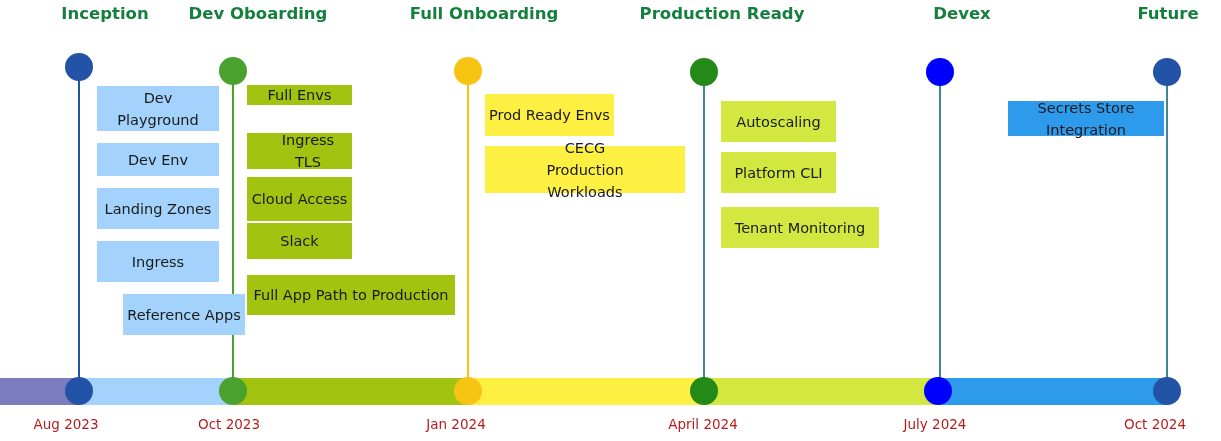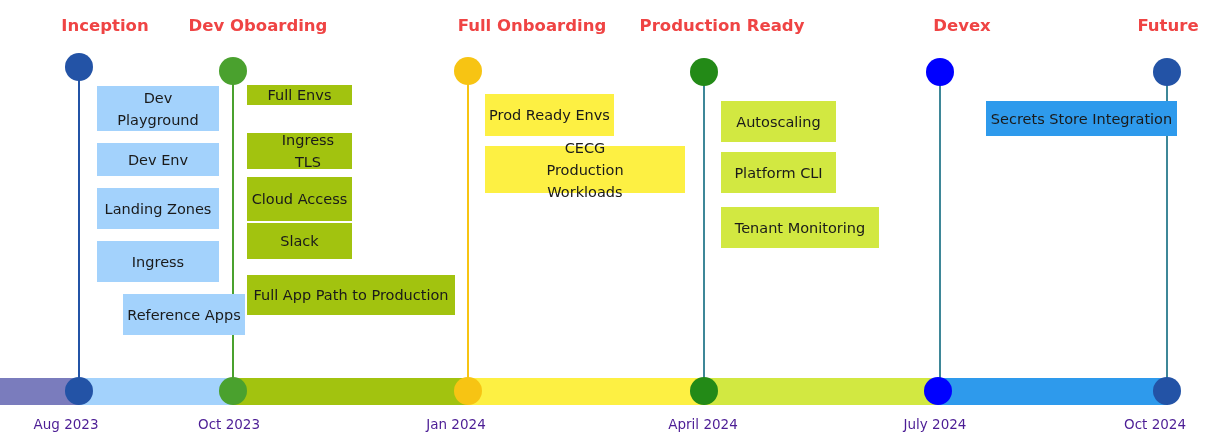--- a/index.html
+++ b/index.html
@@ -1,30 +1,30 @@
 <!DOCTYPE html>
 <html><head>
 <meta charset="utf-8">
 <style>
   html, body { margin:0; padding:0; background:#ffffff; }
   body { width:1221px; height:441px; position:relative; overflow:hidden; font-family:"Liberation Sans", sans-serif; }
-  .phase-title { position:absolute; top:16px; font-weight:bold; font-size:18px; color:#ef4444; white-space:nowrap; transform:translateX(-50%); font-family:"DejaVu Sans", sans-serif; font-size:16.5px; }
+  .phase-title { position:absolute; top:4px; font-weight:bold; font-size:18px; color:#15803d; white-space:nowrap; transform:translateX(-50%); font-family:"DejaVu Sans", sans-serif; font-size:16.5px; }
   .pin-dot { position:absolute; width:28px; height:28px; border-radius:50%; transform:translate(-50%,-50%); }
   .pin-line { position:absolute; width:2px; transform:translateX(-50%); }
   .bar-seg { position:absolute; top:378px; height:27px; }
   .bar-dot { position:absolute; top:391px; width:28px; height:28px; border-radius:50%; transform:translate(-50%,-50%); }
-  .date-label { position:absolute; top:416px; font-size:14px; color:#4c1d95; transform:translateX(-50%); white-space:nowrap; font-family:"DejaVu Sans", sans-serif; font-size:13.5px; }
+  .date-label { position:absolute; top:416px; font-size:14px; color:#b91c1c; transform:translateX(-50%); white-space:nowrap; font-family:"DejaVu Sans", sans-serif; font-size:13.5px; }
   .box { position:absolute; display:flex; align-items:center; justify-content:center; text-align:center; font-size:15.5px; color:#1a1a1a; line-height:22px; box-sizing:border-box; padding:0 4px; font-family:"DejaVu Sans", sans-serif; font-size:14.5px; }
 </style>
 </head>
 <body>
 
 <div class="phase-title" style="left:105px;">Inception</div>
 <div class="phase-title" style="left:258px;">Dev Oboarding</div>
-<div class="phase-title" style="left:484px;margin-left:48px;">Full Onboarding</div>
+<div class="phase-title" style="left:484px;">Full Onboarding</div>
 <div class="phase-title" style="left:722px;">Production Ready</div>
 <div class="phase-title" style="left:962px;">Devex</div>
 <div class="phase-title" style="left:1168px;">Future</div>
 
 <div class="pin-line" style="left:79px; top:68px; height:322px; background:#2353a6;"></div>
 <div class="pin-line" style="left:233px; top:72px; height:318px; background:#4aa12e;"></div>
 <div class="pin-line" style="left:468px; top:72px; height:318px; background:#f7c413;"></div>
 <div class="pin-line" style="left:704px; top:72px; height:318px; background:#3e8798;"></div>
 <div class="pin-line" style="left:940px; top:72px; height:318px; background:#3e8798;"></div>
 <div class="pin-line" style="left:1167px; top:72px; height:318px; background:#3e8798;"></div>
@@ -48,21 +48,21 @@
 <div class="box" style="left:247px; top:223px; width:105px; height:36px; background:#a2c30f;text-align:center;">Slack</div>
 <div class="box" style="left:247px; top:275px; width:208px; height:40px; background:#a2c30f;">Full App Path to Production</div>
 
 <div class="box" style="left:485px; top:94px; width:129px; height:42px; background:#fdf043; justify-content:flex-start;">Prod Ready Envs</div>
 <div class="box" style="left:485px; top:146px; width:200px; height:47px; background:#fdf043; padding:0 40px;">CECG Production Workloads</div>
 
 <div class="box" style="left:721px; top:101px; width:115px; height:41px; background:#d2e841;">Autoscaling</div>
 <div class="box" style="left:721px; top:152px; width:115px; height:41px; background:#d2e841;">Platform CLI</div>
 <div class="box" style="left:721px; top:207px; width:158px; height:41px; background:#d2e841;">Tenant Monitoring</div>
 
-<div class="box" style="left:986px; top:101px; width:191px; height:35px; background:#2e9aec;">Secrets Store Integration</div>
+<div class="box" style="left:1008px; top:101px; width:156px; height:35px; background:#2e9aec;">Secrets Store Integration</div>
 
 <div class="bar-seg" style="left:0; width:80px; background:#7a7cbd;"></div>
 <div class="bar-seg" style="left:79px; width:155px; background:#a3d2fc;"></div>
 <div class="bar-seg" style="left:233px; width:236px; background:#a2c30f;"></div>
 <div class="bar-seg" style="left:468px; width:237px; background:#fdf043;"></div>
 <div class="bar-seg" style="left:704px; width:235px; background:#d2e841;"></div>
 <div class="bar-seg" style="left:938px; width:230px; background:#2e9aec;"></div>
 
 <div class="bar-dot" style="left:79px; background:#2353a6;"></div>
 <div class="bar-dot" style="left:233px; background:#4aa12e;"></div>

